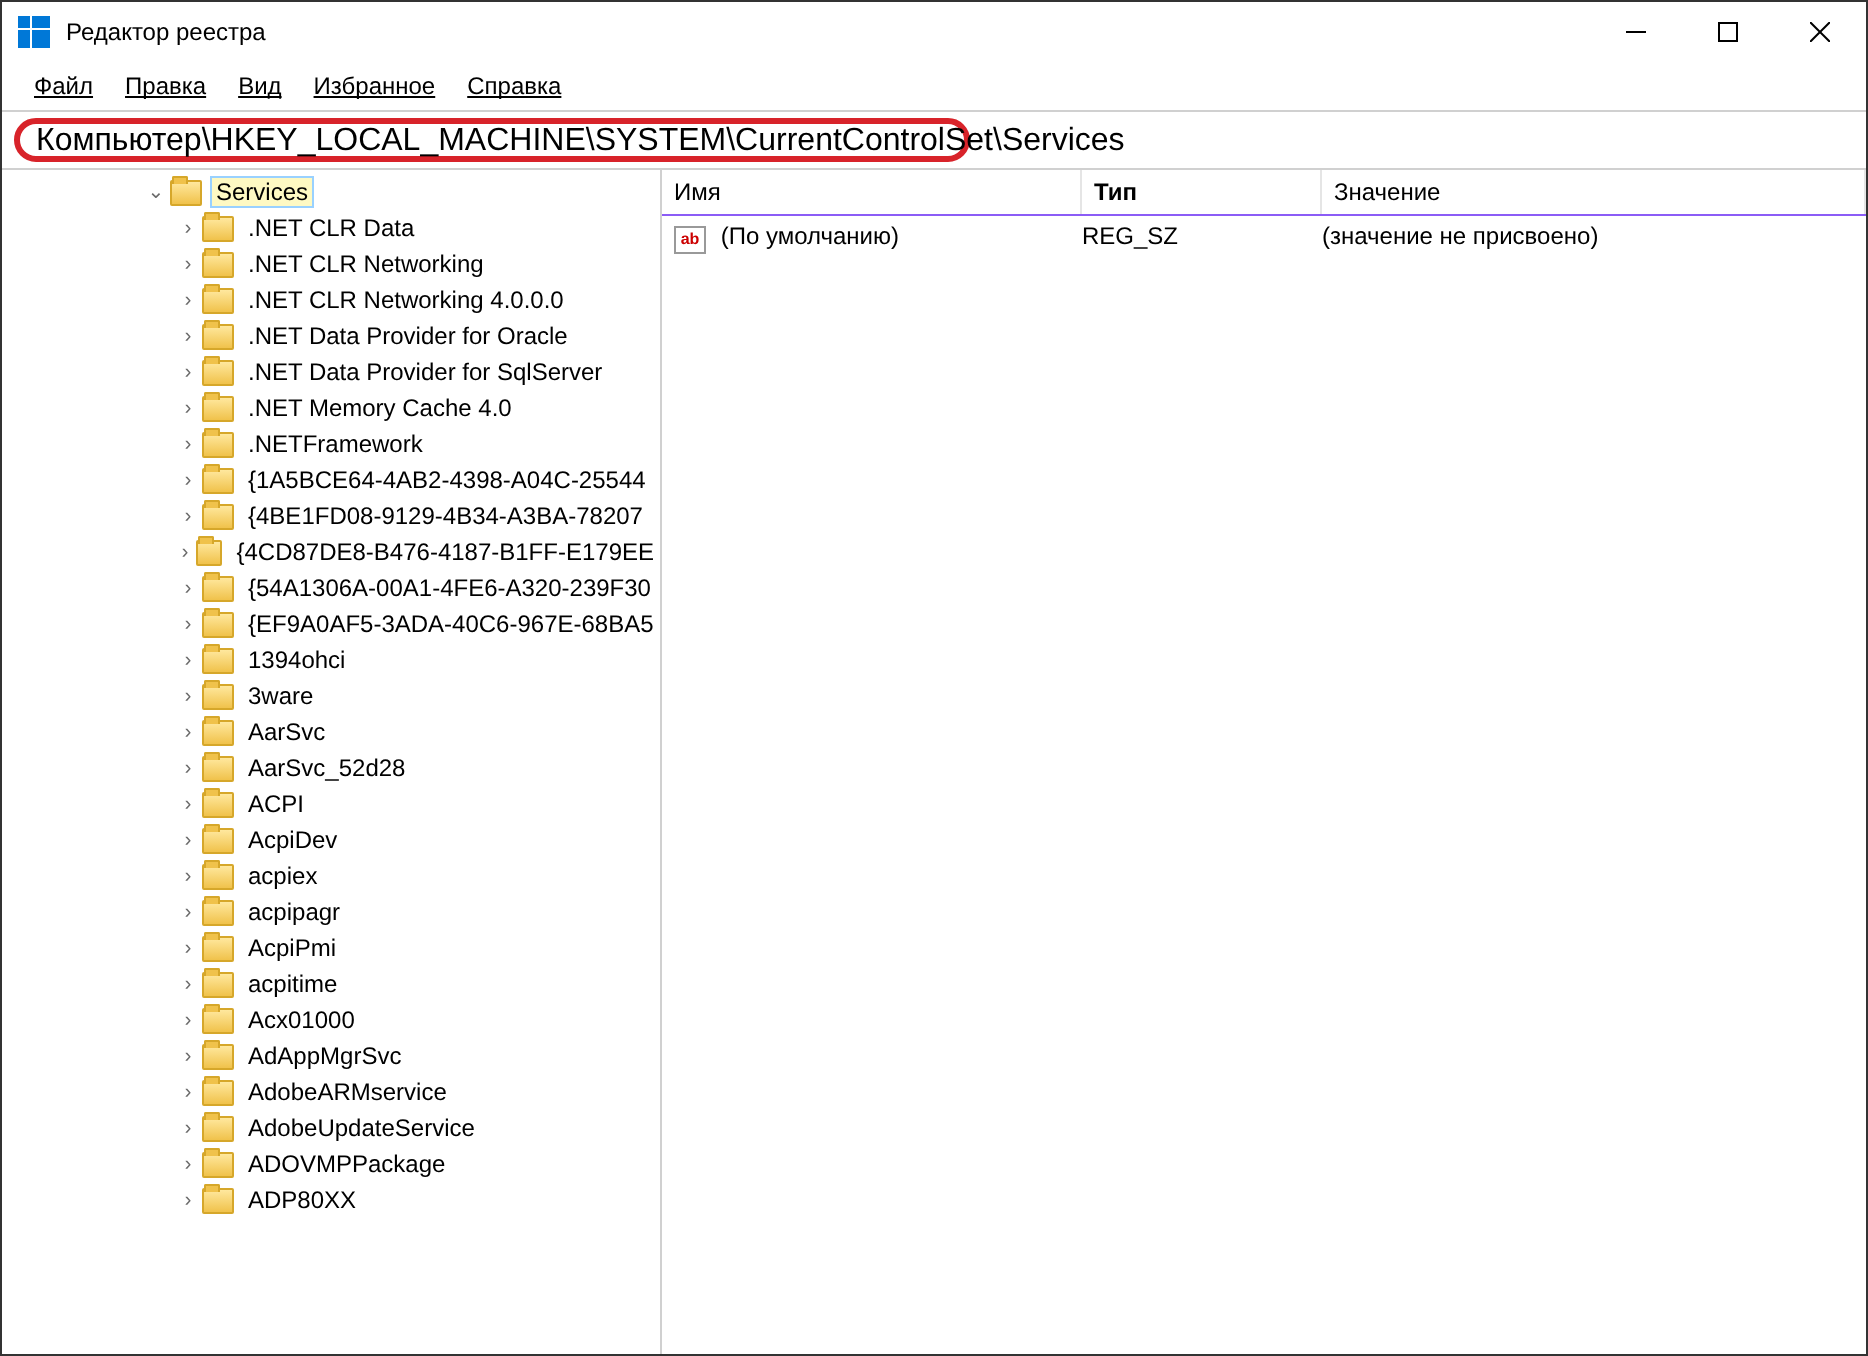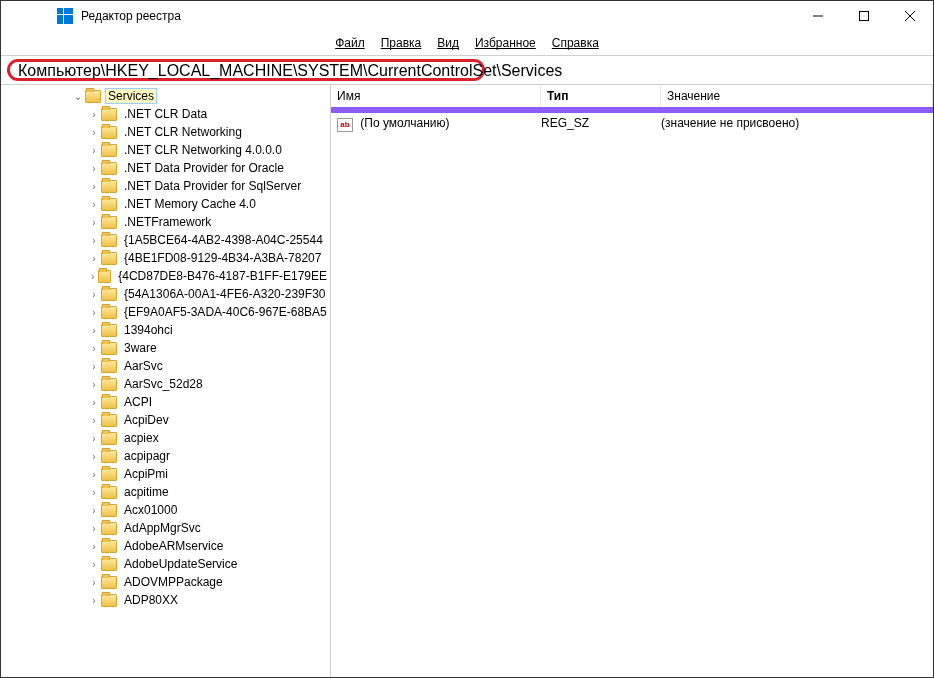--- a/index.html
+++ b/index.html
@@ -1,38 +1,38 @@
 <!DOCTYPE html>
 <html><head>
 <meta charset="utf-8">
 <style>
 * { box-sizing: border-box; margin: 0; padding: 0; font-family: "Segoe UI", Tahoma, sans-serif; font-size: 12px; }
 body { background: #fff; width: 934px; height: 678px; overflow: hidden; border: 1px solid #333; }
-.titlebar { background: #fff; height: 30px; display: flex; align-items: center; padding: 0 0 0 8px; color: #000; margin-left: 48px; }
+.titlebar { background: #fff; height: 30px; display: flex; align-items: center; padding: 0 0 0 8px; color: #000; }
 .titlebar .app-icon { width: 16px; height: 16px; margin-right: 8px; background: #0078d7; position: relative; }
 .titlebar .app-icon::before, .titlebar .app-icon::after { content:""; position:absolute; background:#fff; }
 .titlebar .app-icon::before { width:1px; height:16px; left:6px; top:0; }
 .titlebar .app-icon::after { width:16px; height:1px; top:6px; left:0; }
 .titlebar .title { flex:1; }
 .win-controls { display:flex; }
 .win-btn { width:46px; height:30px; display:flex; align-items:center; justify-content:center; color:#000; }
-.menubar { display:flex; padding: 2px 8px; border-bottom:1px solid #d0d0d0;justify-content:center; }
+.menubar { display:flex; padding: 2px 8px; border-bottom:1px solid #d0d0d0; }
 .menu-item { padding:3px 8px; text-decoration: underline; text-decoration-skip-ink: none; cursor:default; }
 .addressbar-wrap { padding: 3px 6px; }
 .addressbar { border: 3px solid #d8232a; border-radius: 22px; padding: 2px 8px; width: 478px; height: 22px; line-height:14px; font-size:16px; background:#fff; }
 .content { display:flex; height: calc(678px - 30px - 24px - 30px); border-top:1px solid #d0d0d0; }
 .tree-pane { width: 330px; border-right:1px solid #d0d0d0; overflow-y:auto; overflow-x:scroll; position:relative; padding-top:2px; }
 .details-pane { flex:1; display:flex; flex-direction:column; overflow-x:scroll; }
 .tree-node { white-space: nowrap; padding:1px 0; height:18px; display:flex; align-items:center; }
 .tree-selected .tree-label { background:#fef9c3; border:1px solid #99d1ff; padding:0 2px; }
 .tree-label { padding:0 3px; }
 .expander { width:14px; display:inline-block; text-align:center; color:#6a6a6a; font-size:10px; cursor:default; }
 .folder-icon { width:16px; height:13px; display:inline-block; margin-right:4px; background:linear-gradient(#ffe89e,#f0c24b); border:1px solid #d6a72a; border-radius:1px; position:relative; }
 .folder-icon::before { content:""; position:absolute; top:-3px; left:0; width:6px; height:3px; background:#f0c24b; border:1px solid #d6a72a; border-bottom:none; border-radius:1px 1px 0 0; }
-.details-header { display:flex; border-bottom:6px solid #8b5cf6; background:#fff; }
+.details-header { display:flex; border-bottom:1px solid #8b5cf6; background:#fff; }
 .col-head { padding:4px 6px; border-right:1px solid #e5e5e5; }
 .col-name { width:210px; }
 .col-type { width:120px;font-weight:bold; }
 .col-value { flex:1; }
 .details-row { display:flex; padding:3px 6px; align-items:flex-start; }
 .value-icon { width:16px; height:14px; display:inline-flex; align-items:center; justify-content:center; margin-right:4px; font-size:8px; font-weight:bold; color:#c00; border:1px solid #999; background:#fff; }
 .cell-name { width:204px; }
 .cell-type { width:120px; }
 .cell-value { flex:1; }
 .tree-scroll-spacer { height:1px; width:400px; }

